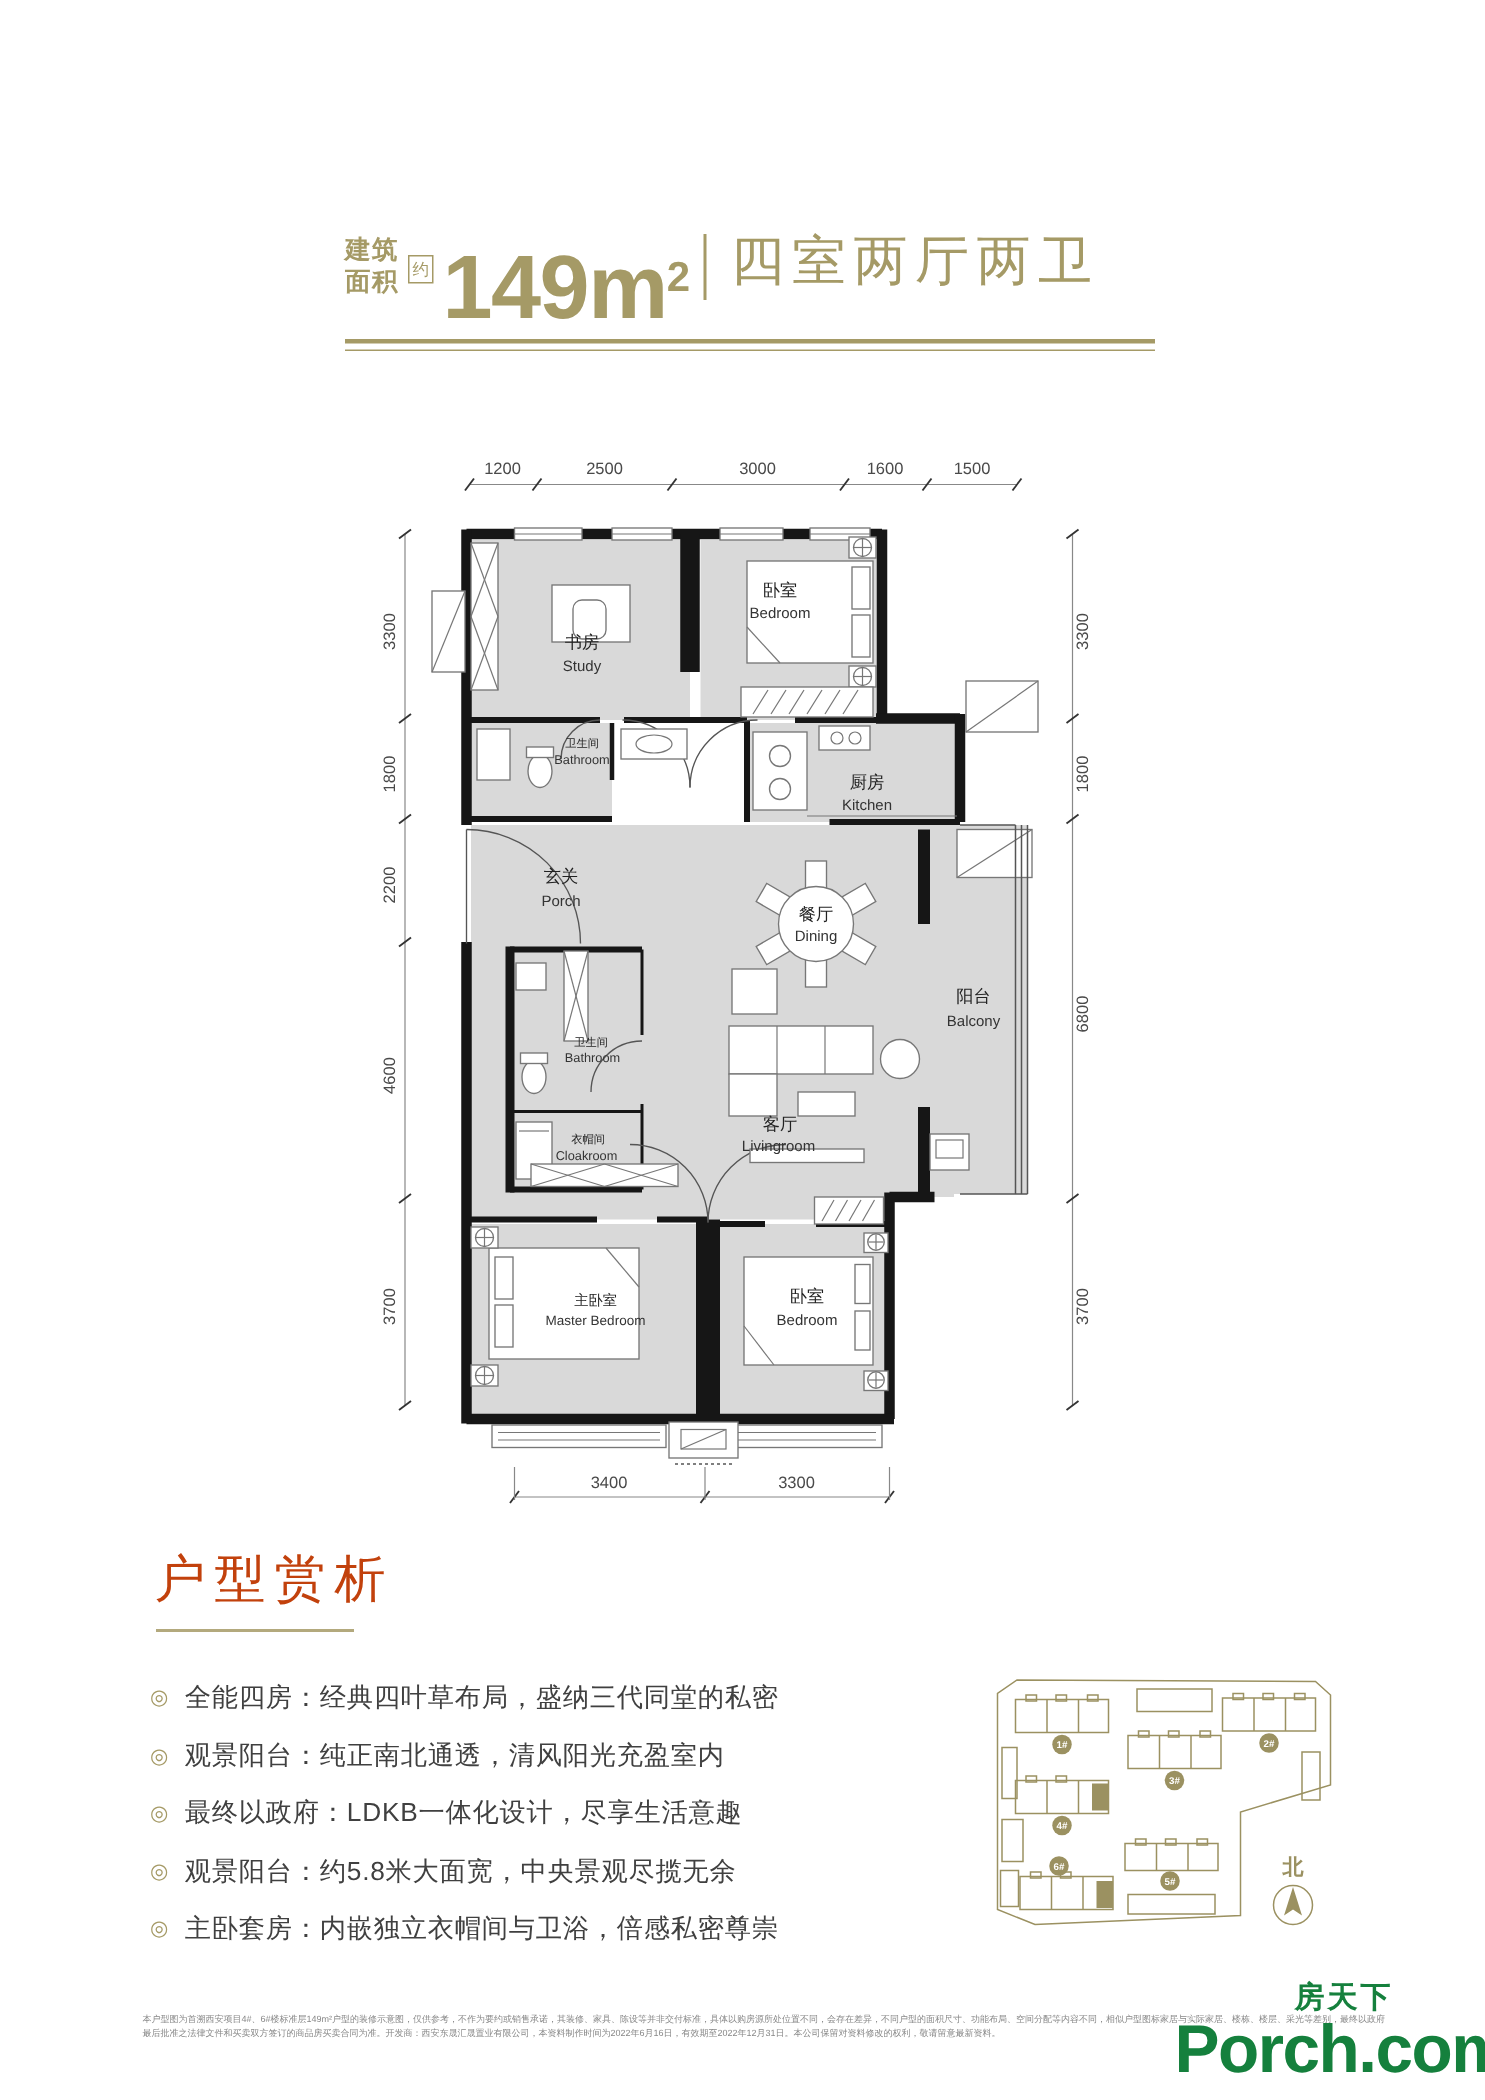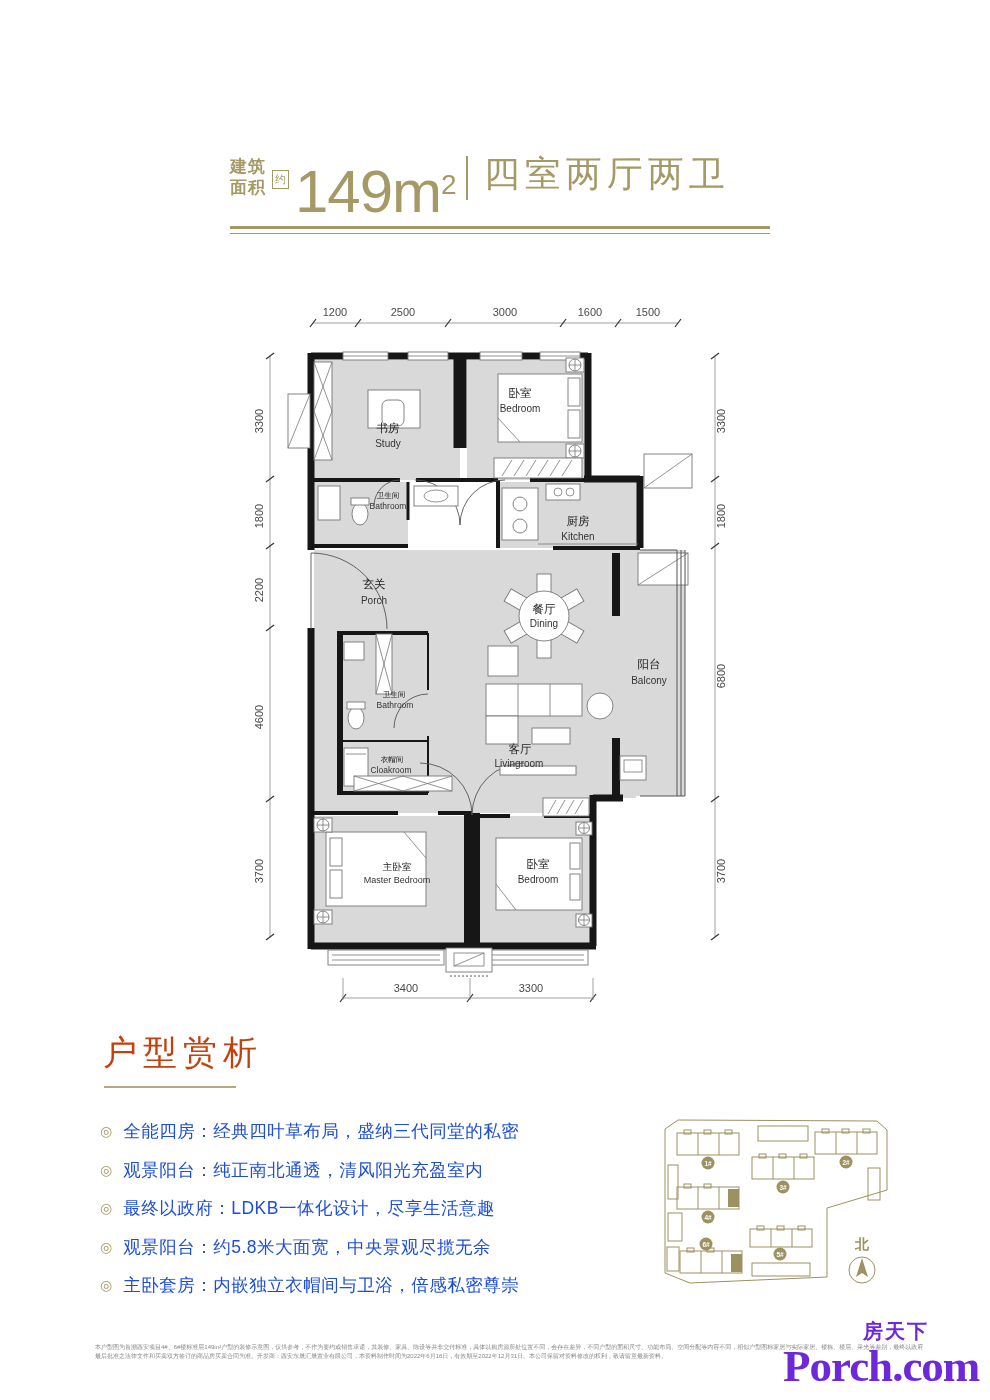--- a/index.html
+++ b/index.html
@@ -4,21 +4,21 @@
 <style>
   html,body{margin:0;padding:0;}
   body{
     width:990px;height:1400px;position:relative;background:#ffffff;overflow:hidden;
     font-family:"Liberation Sans","DejaVu Sans",sans-serif;
   }
   
   .header{position:absolute;left:230px;top:156px;display:flex;align-items:flex-start;color:#a59a66;}
   .area-label{font-size:17px;line-height:21px;font-weight:700;letter-spacing:1px;}
   .approx-box{border:1px solid #a59a66;font-size:11px;padding:1px 2px;margin:14px 6px 0 6px;align-self:flex-start;}
-  .area-big{font-size:60px;line-height:58px;font-weight:400;letter-spacing:-1px;}
+  .area-big{font-size:60px;line-height:58px;font-weight:700;letter-spacing:-1px;}
   .area-big sup{font-size:28px;vertical-align:18px;}
   .header-divider{width:2px;height:44px;background:#a59a66;margin:0 16px 0 10px;}
   .header-title{font-size:36px;font-weight:500;letter-spacing:5px;line-height:1;}
   .header-rule{position:absolute;left:230px;top:226px;width:540px;height:4px;
     border-top:3.5px solid #a59a66;border-bottom:1.5px solid #a59a66;}
   
   .plan{position:absolute;left:248px;top:298px;}
   .room{fill:#d9d9d9;}
   .wall{stroke:#161616;fill:none;}
   .thin{stroke:#555;stroke-width:1;fill:none;}
@@ -32,30 +32,30 @@
   .len{font-size:10px;fill:#333;text-anchor:middle;}
   .lzh-s{font-size:7.5px;fill:#222;text-anchor:middle;}
   .len-s{font-size:8.5px;fill:#333;text-anchor:middle;}
   
   .analysis-title{position:absolute;left:103px;top:1030px;font-size:34px;font-weight:500;
     color:#c2410c;letter-spacing:6px;margin:0;}
   .analysis-underline{position:absolute;left:104px;top:1086px;width:132px;height:1.5px;background:#b3a97d;}
   .bullets{position:absolute;left:100px;top:1112px;margin:0;padding:0;list-style:none;}
   .bullets li{display:flex;align-items:center;height:38.5px;}
   .bullet-icon{color:#a59a66;font-size:14px;margin-right:11px;line-height:1;}
-  .bullet-text{font-size:17.5px;color:#1d4ed8;letter-spacing:0.5px;}
+  .bullet-text{font-size:17.5px;color:#404040;letter-spacing:0.5px;}
   
   .siteplan{position:absolute;left:640px;top:1093px;}
   .gold{stroke:#9b9161;fill:none;stroke-width:1;}
   .gold-fill{fill:#9b9161;stroke:none;}
   .badge-text{font-size:6.5px;fill:#ffffff;font-weight:700;text-anchor:middle;}
   .north-text{font-size:14px;fill:#9b9161;text-anchor:middle;font-weight:600;}
   
   .disclaimer{position:absolute;left:95px;top:1343px;width:860px;font-size:6px;line-height:9px;color:#888;}
-  .watermark{position:absolute;right:2px;top:1318px;width:205px;color:#6d28d9;font-weight:700;font-family:Liberation Serif, serif;}
+  .watermark{position:absolute;right:2px;top:1318px;width:205px;color:#15803d;font-weight:700;}
   .wm-zh{display:block;margin-left:80px;font-size:20px;letter-spacing:2px;}
   .wm-en{display:block;font-size:45px;line-height:0.95;letter-spacing:-1px;}
 </style>
 </head>
 <body>
 
 <div class="header">
   <div class="area-label">
     <div>建筑</div>
     <div>面积</div>

